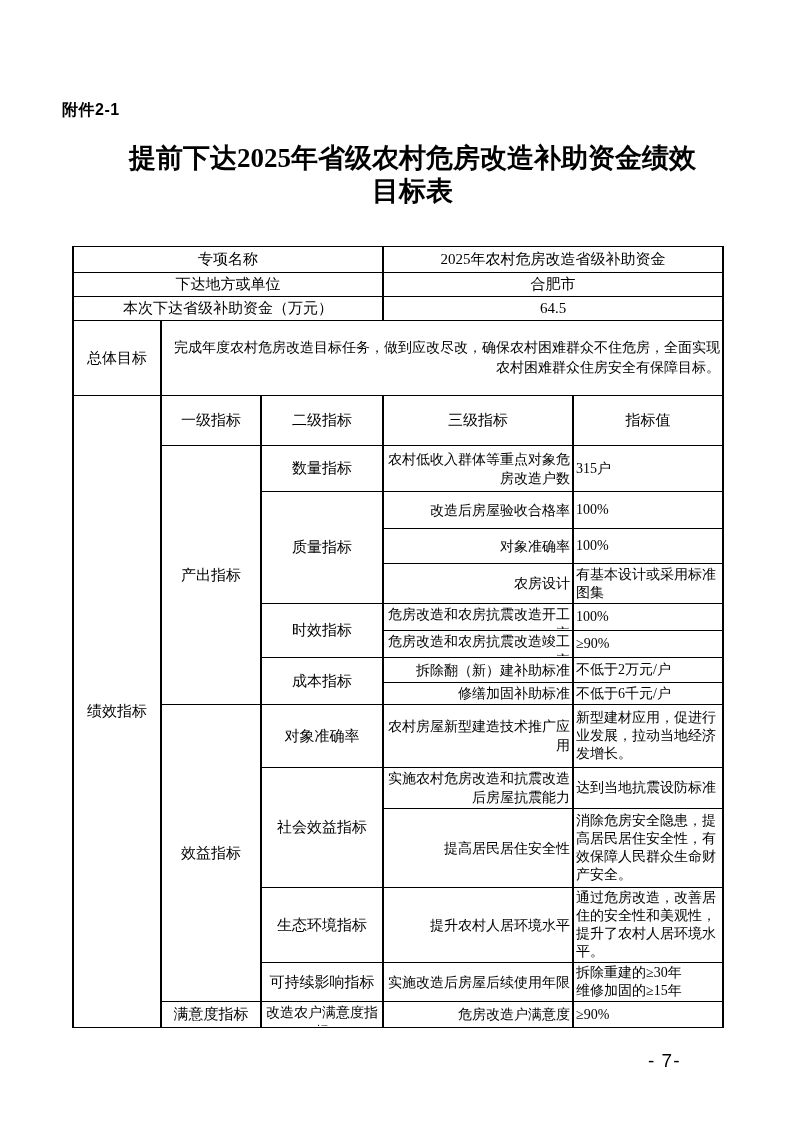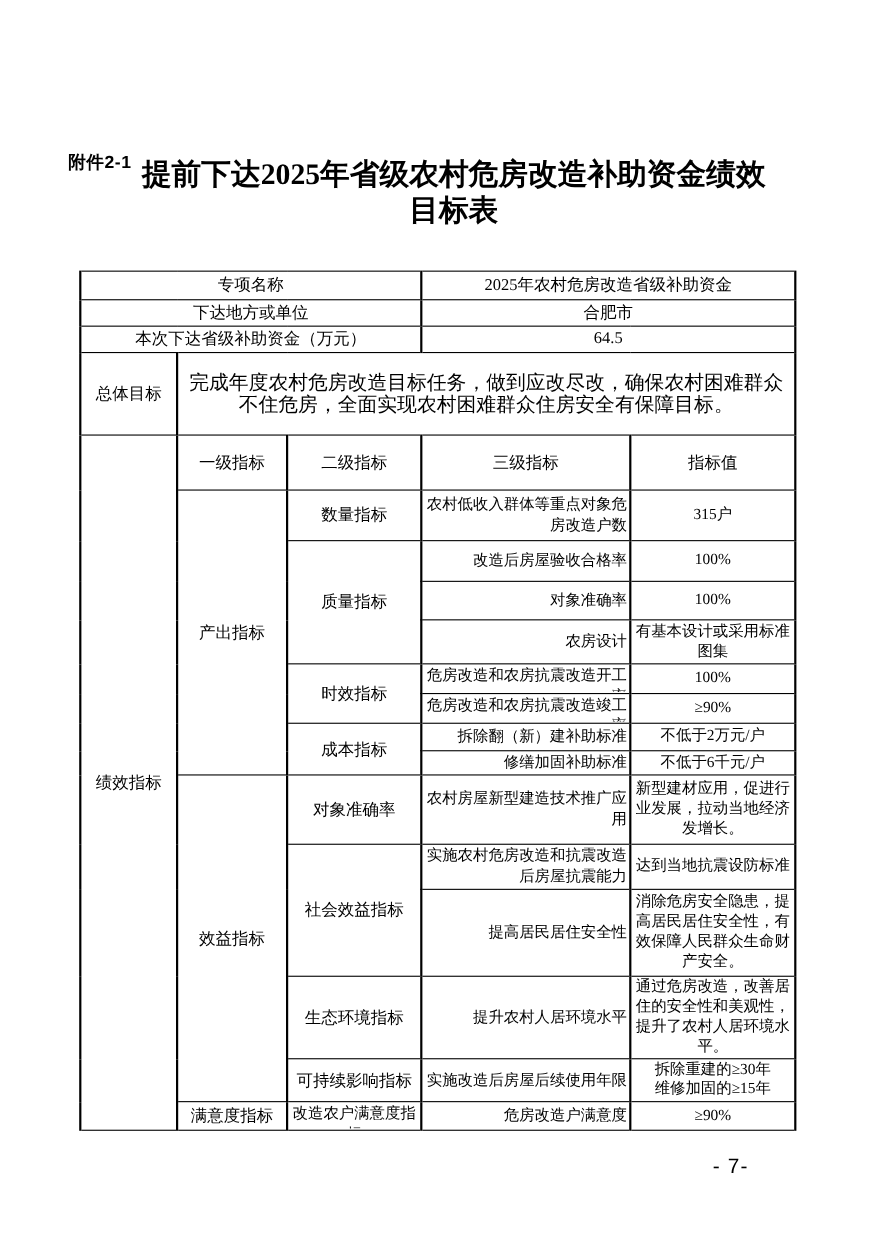--- a/index.html
+++ b/index.html
@@ -7,21 +7,21 @@
     position:relative;
     width:793px;height:1122px;
     background:#ffffff;
     color:#000;
     font-family:"Liberation Serif","DejaVu Serif",serif;
     overflow:hidden;
   }
   .attachment{
     position:absolute;left:62px;top:100px;
     font-family:"Liberation Sans","DejaVu Sans",sans-serif;
-    font-weight:600;font-size:16px;letter-spacing:0.5px;margin-top:38px;
+    font-weight:600;font-size:16px;letter-spacing:0.5px;
   }
   .doc-title{
     position:absolute;left:16px;top:142px;width:100%;
     text-align:center;font-weight:bold;font-size:27px;line-height:33px;
     font-family:"Liberation Serif","DejaVu Serif",serif;
   }
   table.main{
     position:absolute;left:72px;top:246px;
     width:650px;border-collapse:collapse;table-layout:fixed;
     font-size:15px;
@@ -34,24 +34,24 @@
     overflow:hidden;
     margin-left:24px;
   }
   td.t2{border-top-width:2px;}
   td.b2{border-bottom-width:2px;}
   .lab{text-align:center;}
   .l3{
     text-align:right;font-size:14px;line-height:19px;padding:2px 3px;
   }
   .val{
-    text-align:center;font-size:14px;line-height:18px;padding:2px 4px;
+    text-align:left;font-size:14px;line-height:18px;padding:2px 4px;
   }
   .goal-text{
-    text-align:center;font-size:18px;line-height:20px;padding:4px 6px;
+    text-align:right;font-size:14px;line-height:20px;padding:4px 6px;
   }
   .pre{white-space:pre-line;}
   td.topcell{vertical-align:top;}
   .clip{height:24px;overflow:hidden;}
   .clip2{height:23px;overflow:hidden;text-align:center;}
   .page-number{
     position:absolute;left:648px;top:1050px;
     font-size:19px;letter-spacing:1px;
     font-family:"Liberation Sans","DejaVu Sans",sans-serif;
   }

